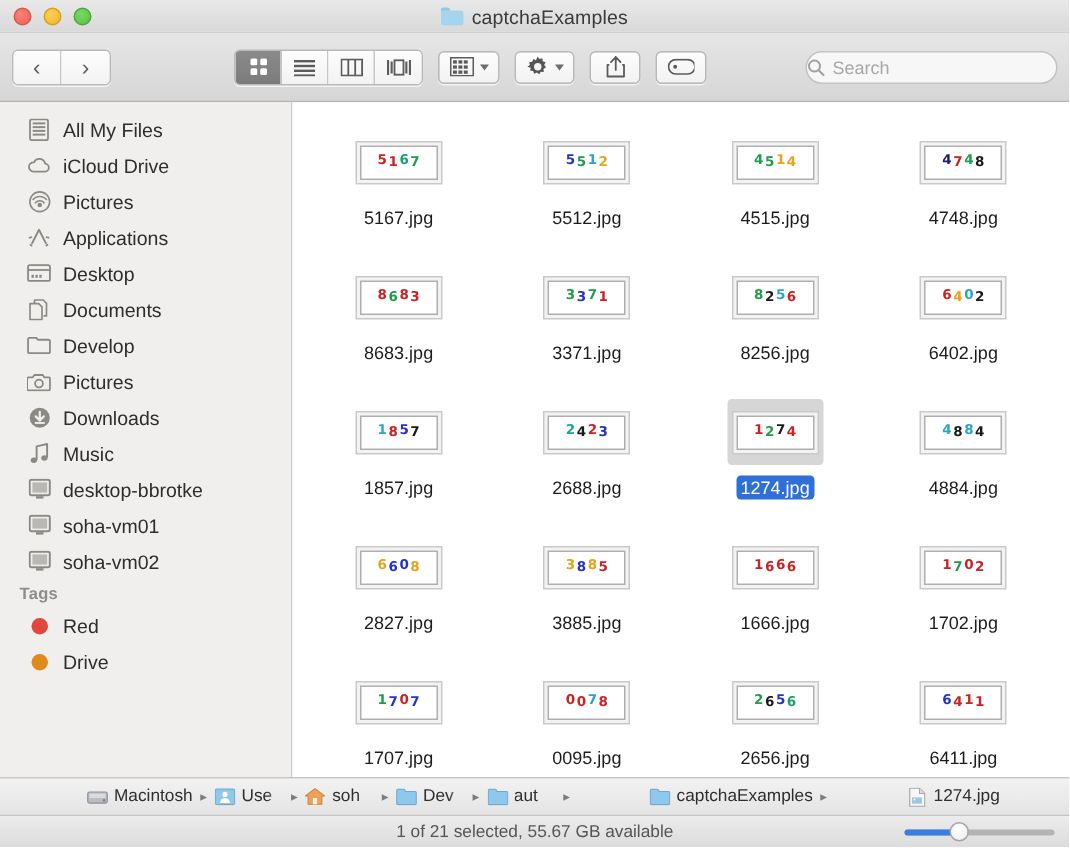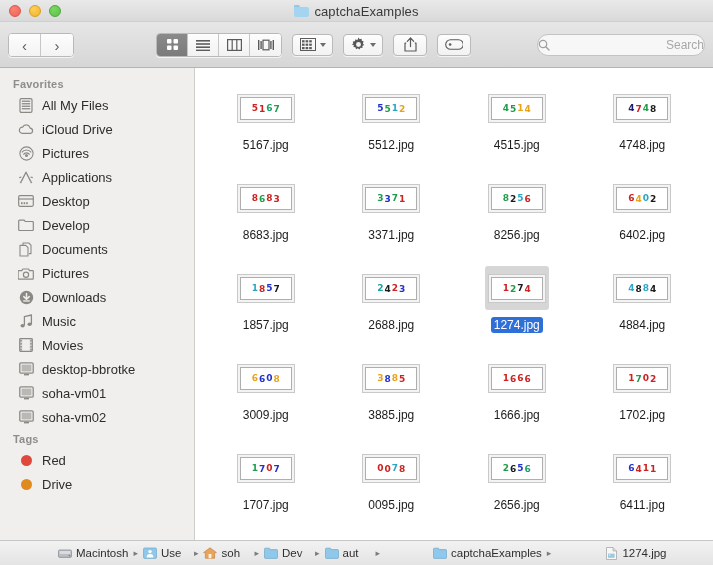--- a/index.html
+++ b/index.html
@@ -179,21 +179,21 @@
     right: 8px;
     top: 12px;
     width: 168px;
     height: 22px;
     background: #f7f7f7;
     border: 1px solid #c3c3c3;
     border-radius: 11px;
     box-sizing: border-box;
     display: flex;
     align-items: center;
-    justify-content: space-between;
+    justify-content: flex-start;
     gap: 5px;
   }
   #search-placeholder {
     font-size: 12px;
     color: #a8a8a8;
   }
 
   
   #body-row {
     flex: 1 1 auto;
@@ -511,21 +511,20 @@
         <line x1="7.8" y1="7.8" x2="11" y2="11" stroke="#a0a0a0" stroke-width="1.4" stroke-linecap="round"></line>
       </svg>
       <span id="search-placeholder">Search</span>
     </div>
   </div>
 
   <div id="body-row">
 
     <div id="sidebar">
       <div id="sidebar-sections">
-          <div class="sb-header">Favorites</div>
           <div class="sb-item">
             <span class="sb-icon">
               <svg width="14" height="15" viewBox="0 0 14 15">
                 <rect x="1" y="0.6" width="12" height="13.8" rx="1.3" fill="none" stroke="#8a8a85" stroke-width="1.2"></rect>
                 <rect x="2.8" y="2.6" width="8.4" height="1.3" fill="#8a8a85"></rect>
                 <rect x="2.8" y="5.1" width="8.4" height="1.3" fill="#8a8a85"></rect>
                 <rect x="2.8" y="7.6" width="8.4" height="1.3" fill="#8a8a85"></rect>
                 <rect x="2.8" y="10.1" width="8.4" height="1.3" fill="#8a8a85"></rect>
               </svg>
             </span>
@@ -569,34 +568,34 @@
                 <line x1="0.7" y1="4" x2="15.3" y2="4" stroke="#8a8a85" stroke-width="1.2"></line>
                 <rect x="3" y="7.2" width="1.6" height="2" fill="#8a8a85"></rect>
                 <rect x="5.6" y="7.2" width="1.6" height="2" fill="#8a8a85"></rect>
                 <rect x="8.2" y="7.2" width="1.6" height="2" fill="#8a8a85"></rect>
               </svg>
             </span>
             <span class="sb-label">Desktop</span>
           </div>
           <div class="sb-item">
             <span class="sb-icon">
-              <svg width="16" height="12" viewBox="0 0 16 12">
-                <path d="M0.7 3 V10.6 a0.9 0.9 0 0 0 0.9 0.9 H14.4 a0.9 0.9 0 0 0 0.9 -0.9 V3.4 a0.9 0.9 0 0 0 -0.9 -0.9 H7.2 L6.2 1.2 H1.6 a0.9 0.9 0 0 0 -0.9 0.9 z" fill="none" stroke="#8a8a85" stroke-width="1.2" stroke-linejoin="round"></path>
-              </svg>
-            </span>
-            <span class="sb-label">Develop</span>
-          </div>
-          <div class="sb-item">
-            <span class="sb-icon">
               <svg width="14" height="15" viewBox="0 0 14 15">
                 <path d="M1 3.4 L1 14 L9 14 L9 5.6 L6.8 3.4 z" fill="none" stroke="#8a8a85" stroke-width="1.1" stroke-linejoin="round"></path>
                 <path d="M4 3 L4 1 L9.8 1 L12 3.2 L12 11.6 L10 11.6" fill="none" stroke="#8a8a85" stroke-width="1.1" stroke-linejoin="round"></path>
               </svg>
             </span>
             <span class="sb-label">Documents</span>
+          </div>
+          <div class="sb-item">
+            <span class="sb-icon">
+              <svg width="16" height="12" viewBox="0 0 16 12">
+                <path d="M0.7 3 V10.6 a0.9 0.9 0 0 0 0.9 0.9 H14.4 a0.9 0.9 0 0 0 0.9 -0.9 V3.4 a0.9 0.9 0 0 0 -0.9 -0.9 H7.2 L6.2 1.2 H1.6 a0.9 0.9 0 0 0 -0.9 0.9 z" fill="none" stroke="#8a8a85" stroke-width="1.2" stroke-linejoin="round"></path>
+              </svg>
+            </span>
+            <span class="sb-label">Develop</span>
           </div>
           <div class="sb-item">
             <span class="sb-icon">
               <svg width="16" height="13" viewBox="0 0 16 13">
                 <path d="M0.8 3.6 h3 l1.1 -1.6 h5.6 l1.1 1.6 h3 a0.7 0.7 0 0 1 0.7 0.7 v7.2 a0.7 0.7 0 0 1 -0.7 0.7 h-13.8 a0.7 0.7 0 0 1 -0.7 -0.7 v-7.2 a0.7 0.7 0 0 1 0.7 -0.7 z" fill="none" stroke="#8a8a85" stroke-width="1.2" stroke-linejoin="round"></path>
                 <circle cx="8" cy="7.7" r="2.6" fill="none" stroke="#8a8a85" stroke-width="1.2"></circle>
               </svg>
             </span>
             <span class="sb-label">Pictures</span>
           </div>
@@ -615,38 +614,20 @@
               <svg width="13" height="15" viewBox="0 0 13 15">
                 <path d="M4.4 11.6 V2.6 L11.4 1 V10" fill="none" stroke="#8a8a85" stroke-width="1.3" stroke-linejoin="round"></path>
                 <ellipse cx="2.6" cy="11.8" rx="2.1" ry="1.8" fill="#8a8a85"></ellipse>
                 <ellipse cx="9.6" cy="10.3" rx="2.1" ry="1.8" fill="#8a8a85"></ellipse>
               </svg>
             </span>
             <span class="sb-label">Music</span>
           </div>
           <div class="sb-item">
             <span class="sb-icon">
-              <svg width="14" height="14" viewBox="0 0 14 14">
-                <rect x="0.7" y="0.7" width="12.6" height="12.6" rx="0.8" fill="none" stroke="#8a8a85" stroke-width="1.2"></rect>
-                <rect x="0.7" y="0.7" width="2.6" height="12.6" fill="#8a8a85" opacity="0.25"></rect>
-                <rect x="10.7" y="0.7" width="2.6" height="12.6" fill="#8a8a85" opacity="0.25"></rect>
-                <rect x="1.4" y="2" width="1.3" height="1.6" fill="#8a8a85"></rect>
-                <rect x="1.4" y="5" width="1.3" height="1.6" fill="#8a8a85"></rect>
-                <rect x="1.4" y="8" width="1.3" height="1.6" fill="#8a8a85"></rect>
-                <rect x="1.4" y="10.8" width="1.3" height="1.6" fill="#8a8a85"></rect>
-                <rect x="11.3" y="2" width="1.3" height="1.6" fill="#8a8a85"></rect>
-                <rect x="11.3" y="5" width="1.3" height="1.6" fill="#8a8a85"></rect>
-                <rect x="11.3" y="8" width="1.3" height="1.6" fill="#8a8a85"></rect>
-                <rect x="11.3" y="10.8" width="1.3" height="1.6" fill="#8a8a85"></rect>
-              </svg>
-            </span>
-            <span class="sb-label">Movies</span>
-          </div>
-          <div class="sb-item">
-            <span class="sb-icon">
               <svg width="15" height="14" viewBox="0 0 15 14">
                 <rect x="0.8" y="0.8" width="13.4" height="10.4" rx="1.2" fill="none" stroke="#8a8a85" stroke-width="1.3"></rect>
                 <rect x="2.6" y="2.6" width="9.8" height="6.8" fill="#8a8a85" opacity="0.55"></rect>
                 <rect x="5" y="11.8" width="5" height="1.6" fill="#8a8a85"></rect>
               </svg>
             </span>
             <span class="sb-label">desktop-bbrotke</span>
           </div>
           <div class="sb-item">
             <span class="sb-icon">
@@ -821,21 +802,21 @@
           </div>
           <div class="cell">
             <div class="thumb-wrap">
               <div class="captcha">
                 <span style="color: rgb(232, 163, 26); transform: translateY(-0.5px);">6</span>
                 <span style="color: rgb(34, 51, 204); transform: translateY(0.5px);">6</span>
                 <span style="color: rgb(34, 51, 204); transform: translateY(-0.5px);">0</span>
                 <span style="color: rgb(232, 163, 26); transform: translateY(0.5px);">8</span>
               </div>
             </div>
-            <div class="fname">3009.jpg</div>
+            <div class="fname">2827.jpg</div>
           </div>
           <div class="cell">
             <div class="thumb-wrap">
               <div class="captcha">
                 <span style="color: rgb(232, 163, 26); transform: translateY(-0.5px);">3</span>
                 <span style="color: rgb(34, 51, 204); transform: translateY(0.5px);">8</span>
                 <span style="color: rgb(232, 163, 26); transform: translateY(-0.5px);">8</span>
                 <span style="color: rgb(204, 34, 34); transform: translateY(0.5px);">5</span>
               </div>
             </div>
@@ -977,14 +958,22 @@
             <path d="M0.5 0.5 H7 L10.5 4 V12.5 H0.5 z" fill="#f7f7f7" stroke="#a8a8a8" stroke-width="0.8" stroke-linejoin="round"></path>
             <path d="M7 0.5 V4 H10.5" fill="#dcdcdc" stroke="#a8a8a8" stroke-width="0.7"></path>
             <rect x="2" y="6.6" width="6.6" height="4.2" fill="#9dc8e0"></rect>
             <circle cx="3.7" cy="8" r="0.7" fill="#fff5c0"></circle>
           </svg>
         </span>
         <span class="path-text">1274.jpg</span>
       </span>
     </div>
 
+  <div id="statusbar">
+    <span id="status-text">1 of 21 selected, 55.67 GB available</span>
+    <div id="zoom-slider">
+      <div class="slider-track"></div>
+      <div class="slider-fill"></div>
+      <div class="slider-knob"></div>
+    </div>
+  </div>
 
 </div>
 
 </body></html>

